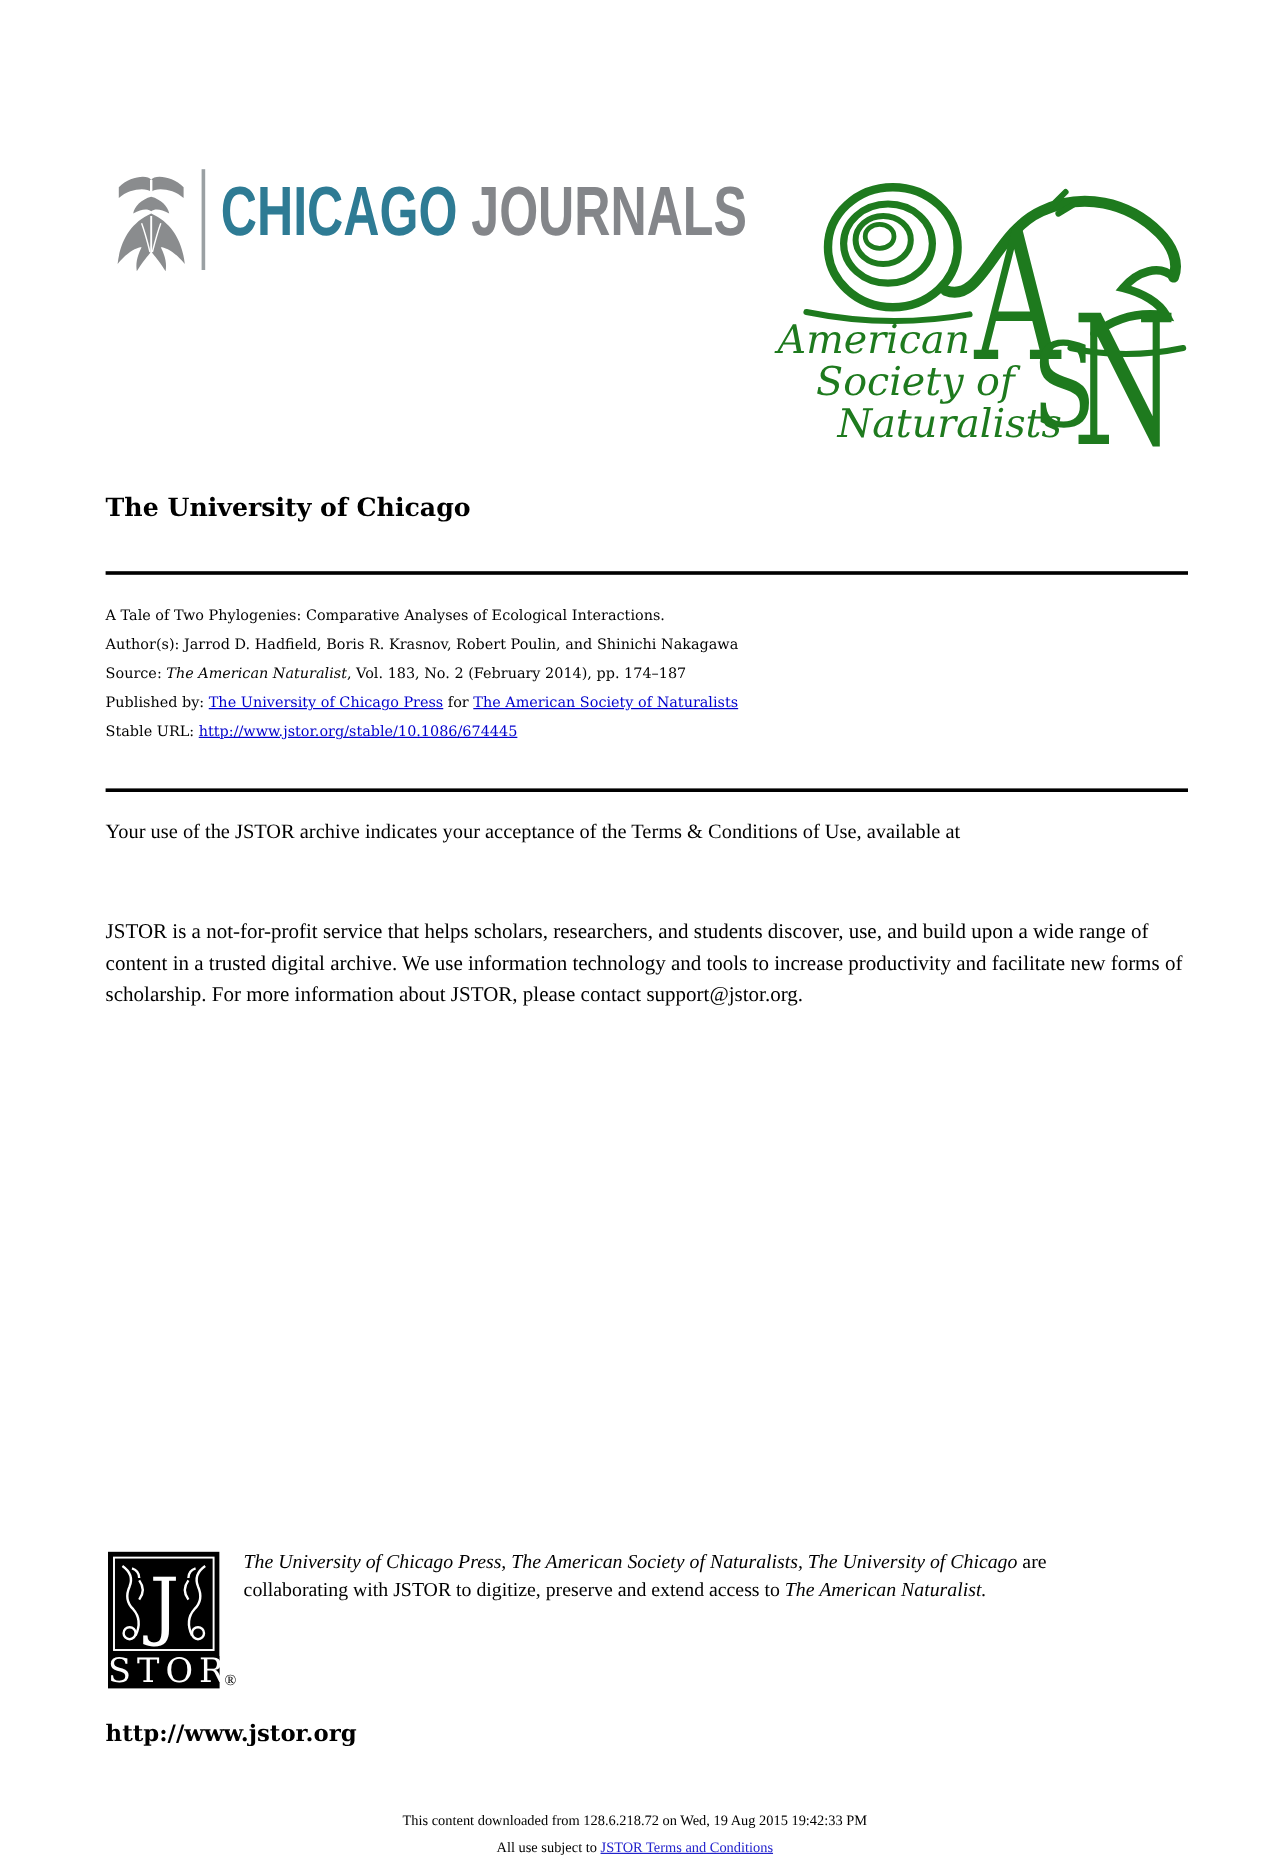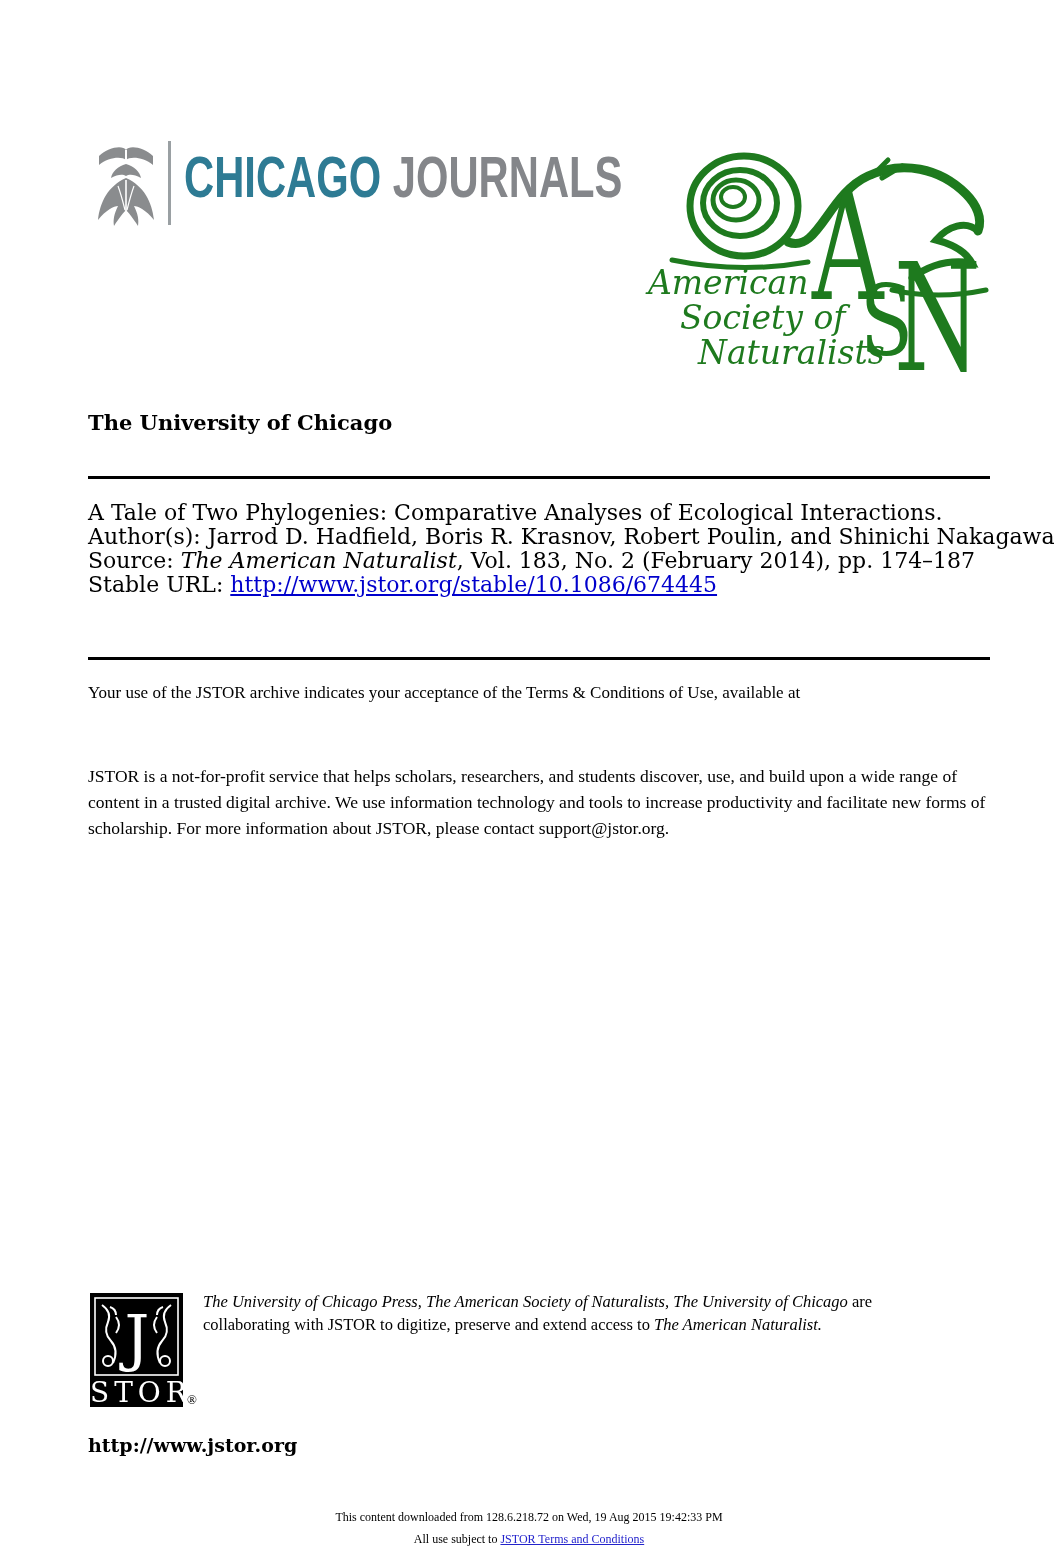--- a/index.html
+++ b/index.html
@@ -24,21 +24,21 @@
 
   
   .uc-heading { left:88px; top:410px; font-family:"DejaVu Serif", serif; font-weight:bold; font-size:21px; }
   .rule { left:88px; width:902px; height:3px; background:#000; }
   .rule1 { top:476px; }
   .rule2 { top:657px; }
 
   
   .citation {
     left:88px; top:501px; width:910px;
-    font-family:"DejaVu Serif", serif; font-size:22px; line-height:24px;
+    font-family:"DejaVu Serif", serif; font-size:12px; line-height:24px;
     white-space:nowrap;
   }
   .citation .accessed-line { margin-top:7px; }
   a.doclink { color:#0000cc; text-decoration:underline; cursor:pointer; }
   .italic { font-style:italic; }
 
   
   .terms { left:88px; top:681px; width:910px; font-size:17px; line-height:24px; }
   .about { left:88px; top:763px; width:912px; font-size:17.5px; line-height:26px; }
 
@@ -113,20 +113,21 @@
 </svg>
 
 <div class="abs uc-heading">The University of Chicago</div>
 
 <div class="abs rule rule1"></div>
 
 <div class="abs citation">
   <div>A Tale of Two Phylogenies: Comparative Analyses of Ecological Interactions.</div>
   <div><span>Author(s): </span><span>Jarrod D. Hadfield, Boris R. Krasnov, Robert Poulin, and Shinichi Nakagawa</span></div>
   <div><span>Source: </span><span class="italic">The American Naturalist</span><span>, Vol. 183, No. 2 (February 2014), pp. 174–187</span></div>
+  <div><span>Published by: </span><a class="doclink">The University of Chicago Press</a><span> for </span><a class="doclink">The American Society of Naturalists</a></div>
   <div><span>Stable URL: </span><a class="doclink">http://www.jstor.org/stable/10.1086/674445</a></div>
 </div>
 
 <div class="abs rule rule2"></div>
 
 <div class="abs terms">
   <div>Your use of the JSTOR archive indicates your acceptance of the Terms &amp; Conditions of Use, available at</div>
 </div>
 
 <div class="abs about">JSTOR is a not-for-profit service that helps scholars, researchers, and students discover, use, and build upon a wide range of content in a trusted digital archive. We use information technology and tools to increase productivity and facilitate new forms of scholarship. For more information about JSTOR, please contact support@jstor.org.</div>

